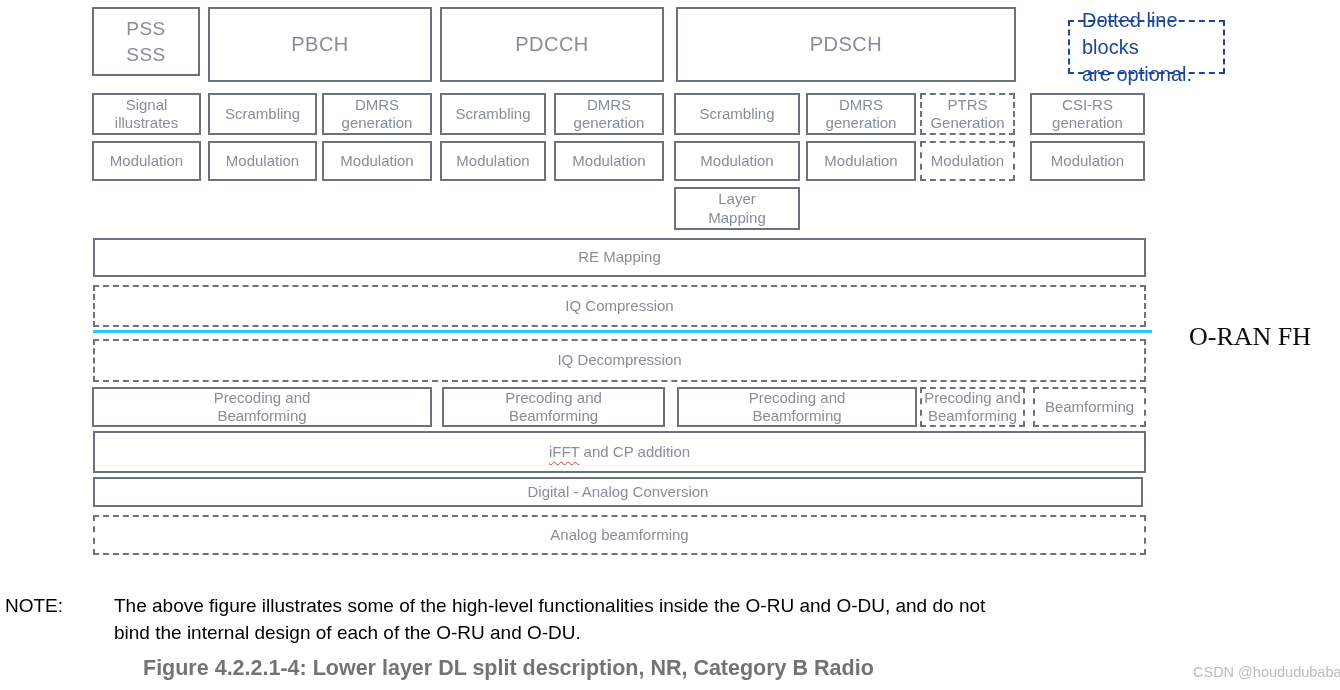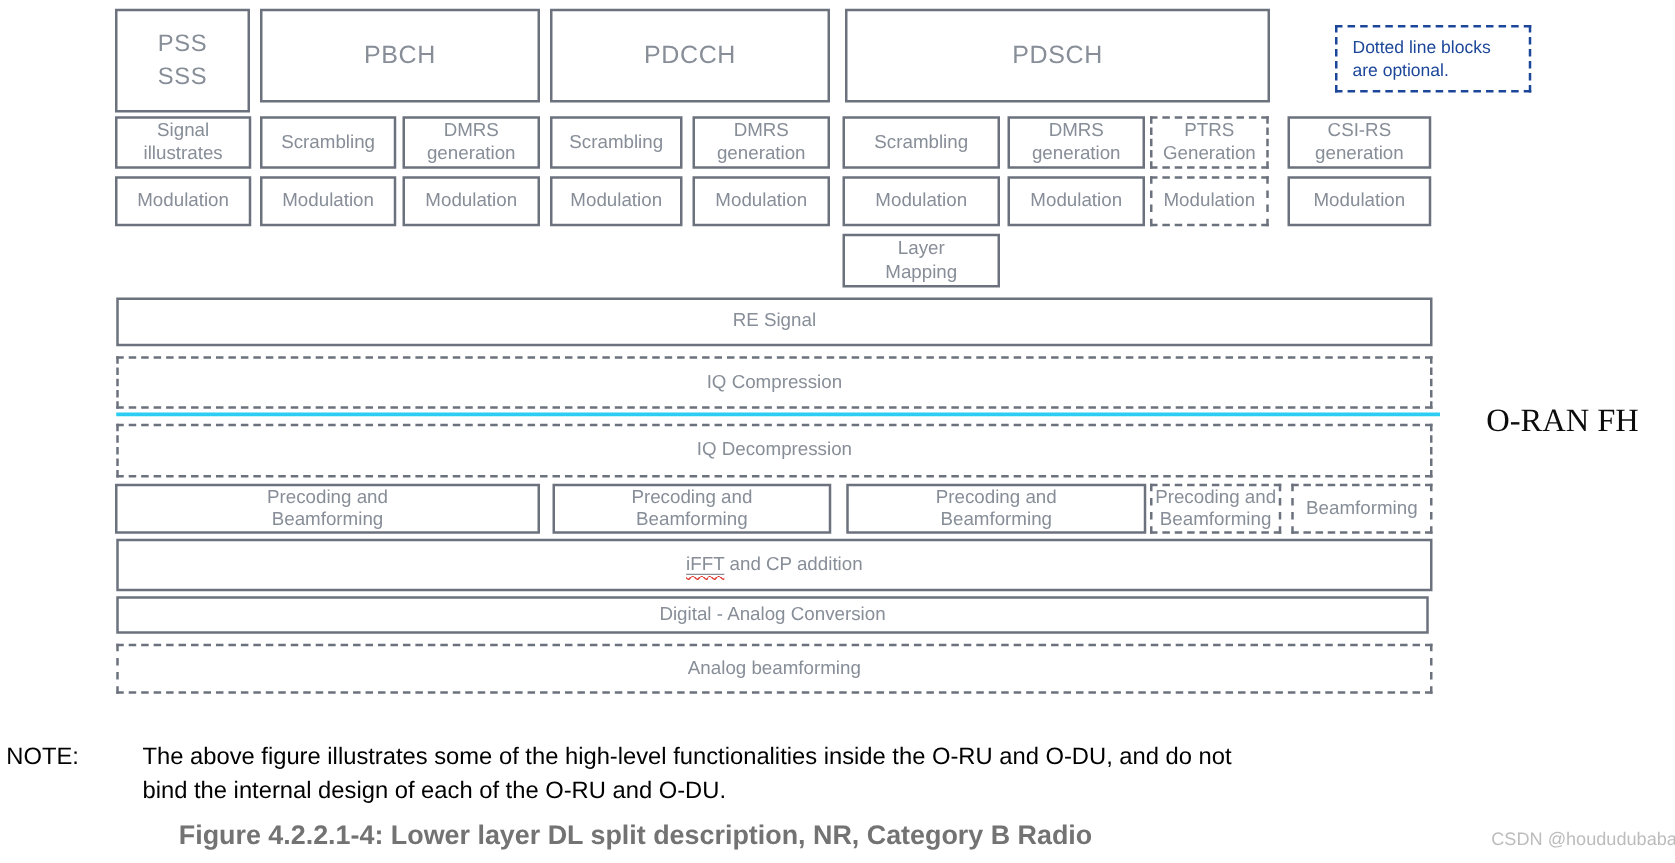--- a/index.html
+++ b/index.html
@@ -14,48 +14,48 @@
     display:flex;align-items:center;justify-content:center;
     text-align:center;white-space:pre-line;
     font-size:15px;line-height:1.22;
   }
   .dashed{border-style:dashed;}
   .chan{font-size:20px;letter-spacing:.5px;}
   .pss{font-size:19px;line-height:1.35;}
   .optional{
     border:2px dashed var(--optional-blue,#1c4699);
     color:var(--optional-blue,#1c4699);
-    font-size:14px;line-height:1.35;text-align:left;justify-content:flex-start;
+    font-size:20px;line-height:1.35;text-align:left;justify-content:flex-start;
     padding-left:12px;font-weight:400;
   }
   .fh-line{position:absolute;background:var(--fh-cyan,#2bcdf2);}
   .fh-label{
     position:absolute;color:#0c0c0c;font-family:"Liberation Serif",serif;
     font-size:26px;white-space:nowrap;
   }
-  .u{text-decoration:underline;text-underline-offset:3px;text-decoration-thickness:1px;}
+  .u{text-underline-offset:3px;text-decoration-thickness:1px;}
   .wavy{text-decoration:underline wavy var(--wavy-red,#e0392f);text-underline-offset:4px;text-decoration-thickness:1px;}
   .note{position:absolute;color:#000;font-size:19px;line-height:27px;white-space:nowrap;}
   .note-label{position:absolute;left:5px;top:0;}
   .note-body{position:absolute;left:114px;top:0;}
   .caption{
     position:absolute;left:143px;top:656px;color:#737373;font-weight:bold;
     font-size:21.5px;white-space:nowrap;
   }
   .watermark{
     position:absolute;left:1193px;top:664px;color:var(--watermark-gray,#bcbcbc);
     font-size:14.5px;white-space:nowrap;
   }
 </style>
 </head>
 <body>
 
 <div class="canvas">
 
-  <div class="box chan pss" style="left:92px;top:7px;width:108px;height:83px;">PSS
+  <div class="box chan pss" style="left:92px;top:7px;width:108px;height:69px;">PSS
 SSS</div>
   <div class="box chan" style="left:208px;top:7px;width:224px;height:75px;">PBCH</div>
   <div class="box chan" style="left:440px;top:7px;width:224px;height:75px;">PDCCH</div>
   <div class="box chan" style="left:676px;top:7px;width:340px;height:75px;">PDSCH</div>
   <div class="box optional" style="left:1068px;top:20px;width:157px;height:54px;">Dotted line blocks
 are optional.</div>
 
   <div class="box" style="left:92px;top:93px;width:109px;height:42px;">Signal
 illustrates</div>
   <div class="box" style="left:208px;top:93px;width:109px;height:42px;">Scrambling</div>
@@ -78,21 +78,21 @@
   <div class="box" style="left:440px;top:141px;width:106px;height:40px;">Modulation</div>
   <div class="box" style="left:554px;top:141px;width:110px;height:40px;">Modulation</div>
   <div class="box" style="left:674px;top:141px;width:126px;height:40px;">Modulation</div>
   <div class="box" style="left:806px;top:141px;width:110px;height:40px;">Modulation</div>
   <div class="box dashed" style="left:920px;top:141px;width:95px;height:40px;">Modulation</div>
   <div class="box" style="left:1030px;top:141px;width:115px;height:40px;">Modulation</div>
 
   <div class="box" style="left:674px;top:187px;width:126px;height:43px;">Layer
 Mapping</div>
 
-  <div class="box" style="left:93px;top:238px;width:1053px;height:39px;">RE Signal</div>
+  <div class="box" style="left:93px;top:238px;width:1053px;height:39px;">RE Mapping</div>
   <div class="box dashed" style="left:93px;top:285px;width:1053px;height:42px;">IQ Compression</div>
 
   <div class="fh-line" style="left:93px;top:330px;width:1059px;height:3px;"></div>
   <div class="fh-label" style="left:1157px;top:322px;margin-left:32px;">O-RAN FH</div>
 
   <div class="box dashed" style="left:93px;top:339px;width:1053px;height:43px;">IQ Decompression</div>
 
   <div class="box" style="left:92px;top:387px;width:340px;height:40px;">Precoding and
 Beamforming</div>
   <div class="box" style="left:442px;top:387px;width:223px;height:40px;">Precoding and

